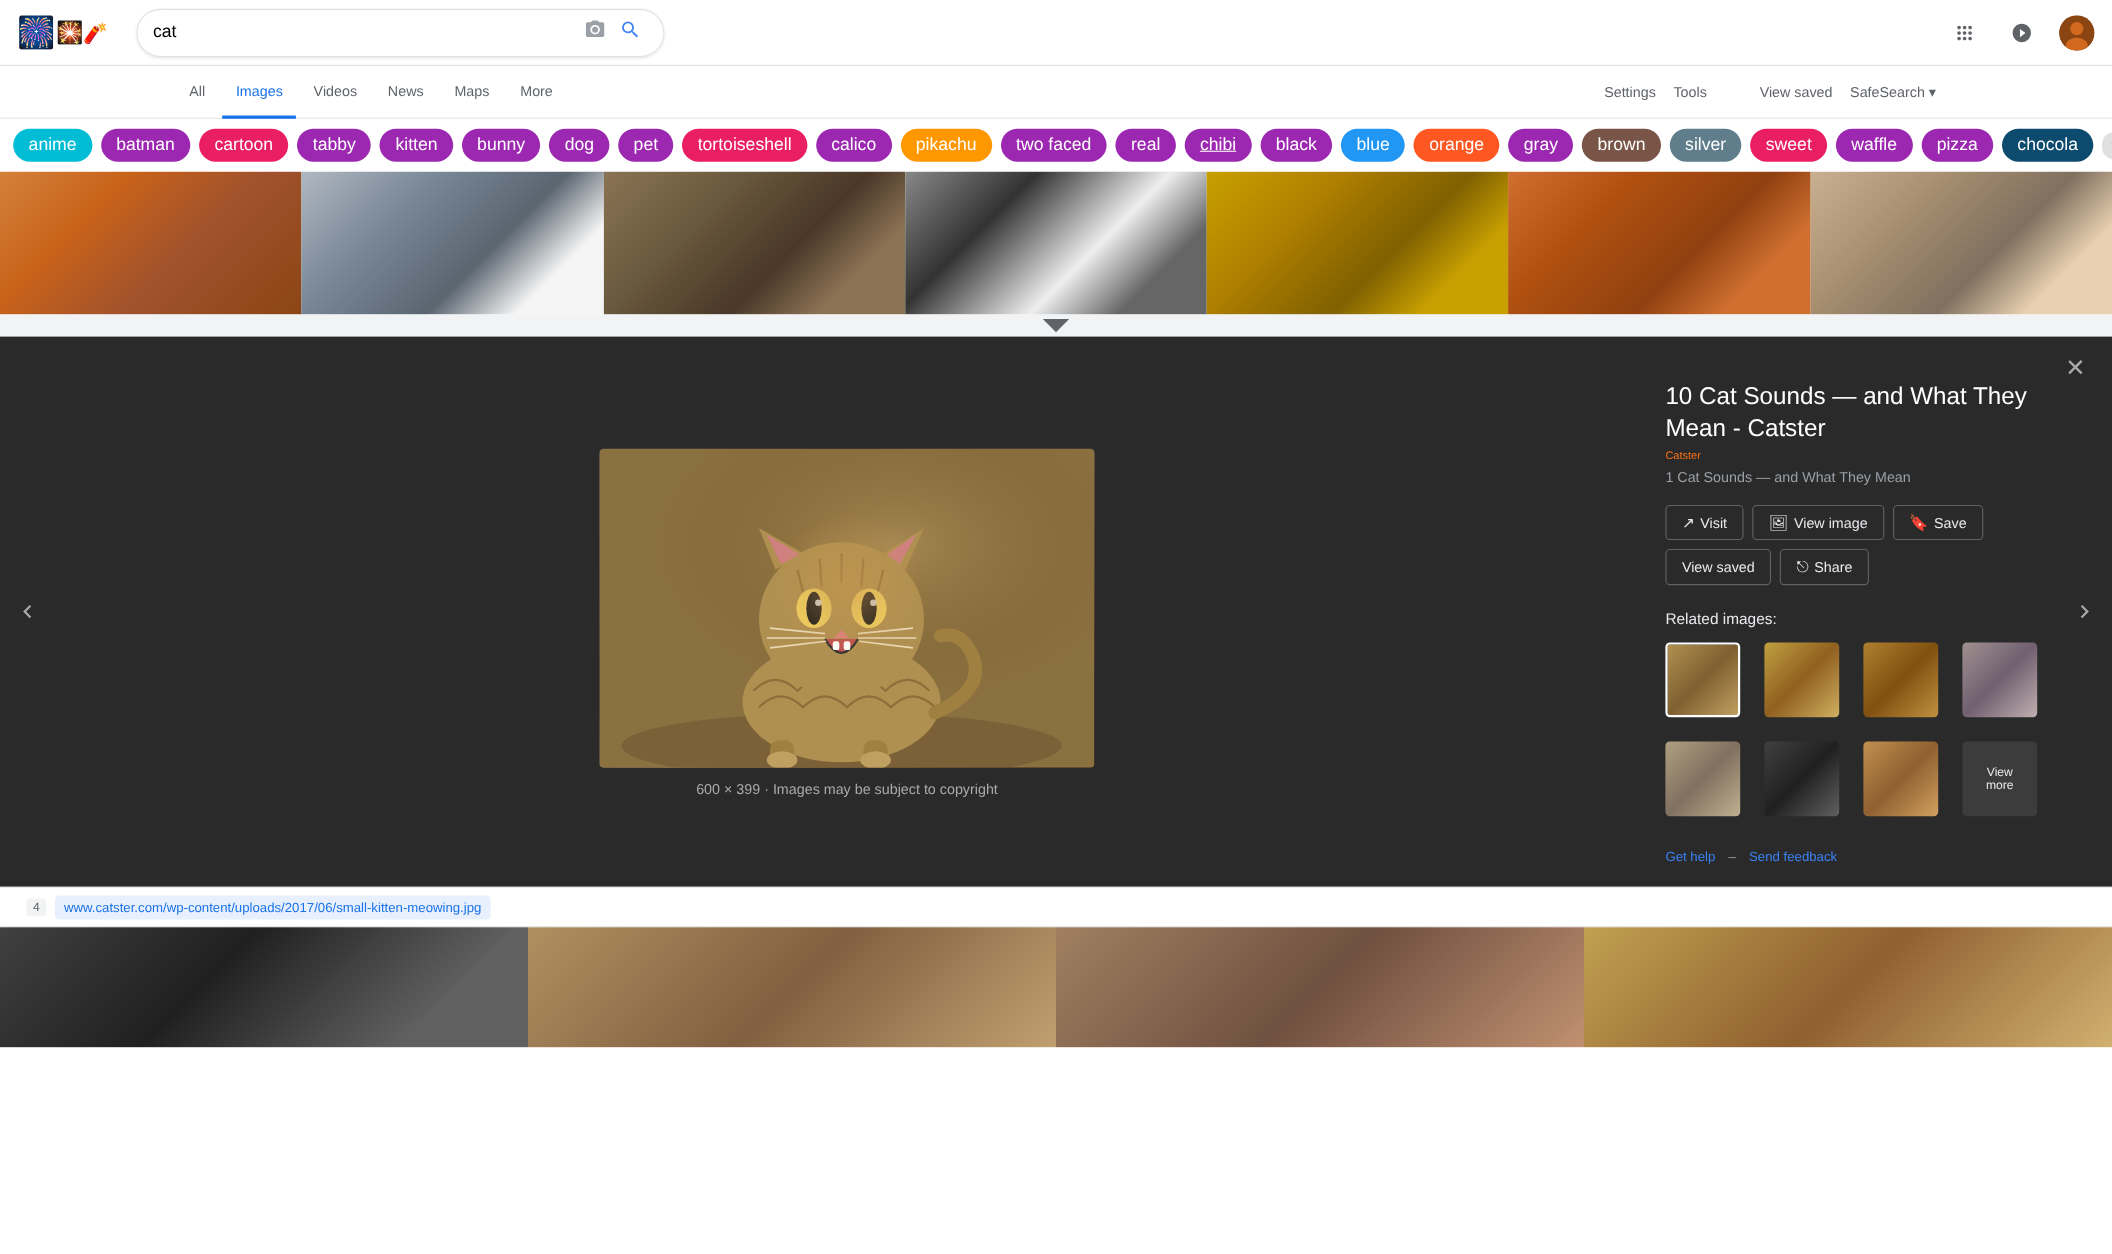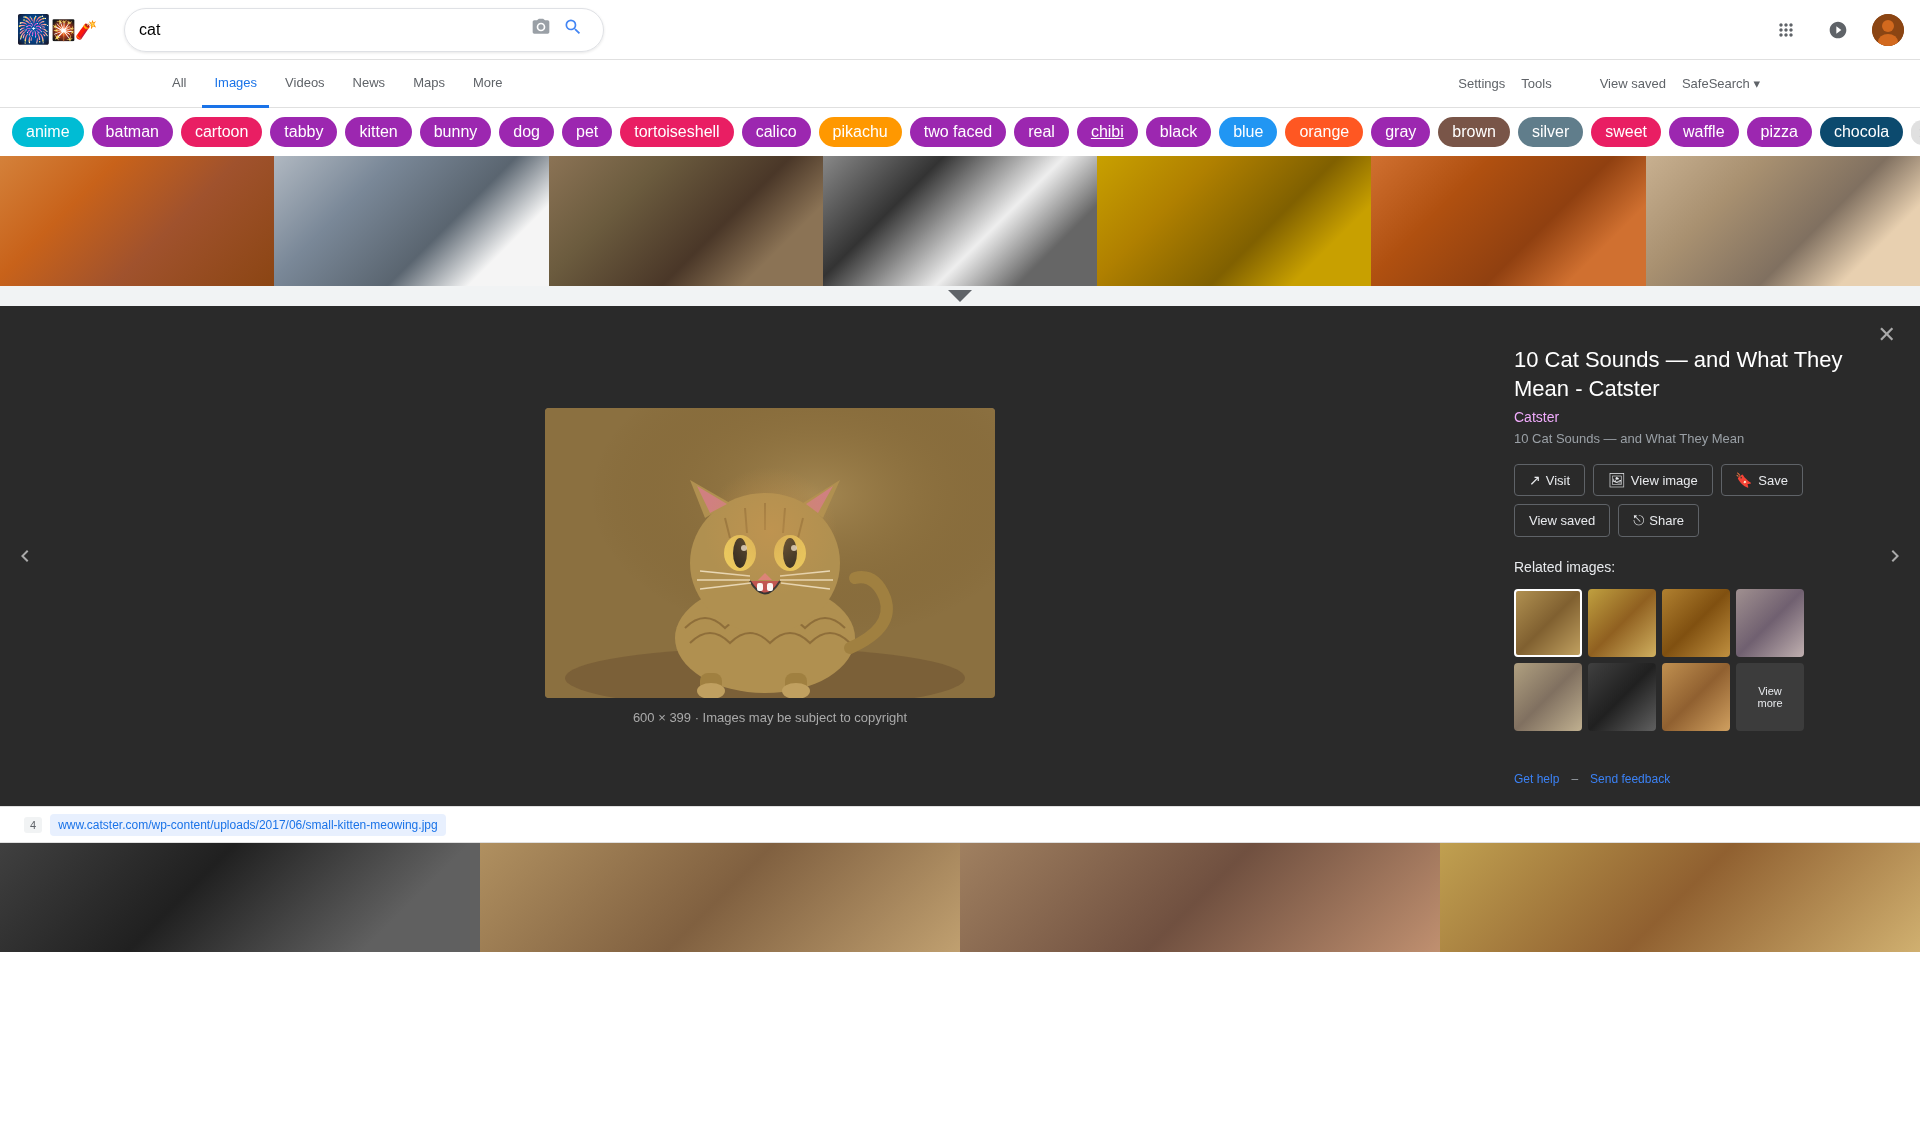--- a/index.html
+++ b/index.html
@@ -251,22 +251,22 @@
       flex-direction: column;
       gap: 6px;
     }
     #detail-title {
       color: #ffffff;
       font-size: 22px;
       font-weight: 400;
       line-height: 1.3;
     }
     #detail-source {
-      color: #f0abfc;
-      font-size: 14px;
+      color: #f97316;
+      font-size: 10px;
     }
     #detail-subtitle {
       color: #9aa0a6;
       font-size: 13px;
       margin-bottom: 8px;
     }
     #detail-actions {
       display: flex;
       gap: 8px;
       flex-wrap: wrap;
@@ -287,21 +287,21 @@
     .action-btn-icon { font-size: 14px; }
     #related-title {
       color: #e8eaed;
       font-size: 14px;
       margin-top: 16px;
       margin-bottom: 8px;
     }
     #related-grid {
       display: grid;
       grid-template-columns: repeat(4, 68px);
-      gap: 6px;
+      gap: 22px;
     }
     .related-thumb {
       width: 68px;
       height: 68px;
       background: #555;
       border-radius: 4px;
       overflow: hidden;
       cursor: pointer;
       display: flex;
       align-items: center;
@@ -574,21 +574,21 @@
 
         <path d="M305 240 Q350 220 340 190 Q330 165 310 170" stroke="#a08040" stroke-width="12" fill="none" stroke-linecap="round"></path>
       </svg>
     </div>
     <div id="detail-image-caption">600 × 399  ·  Images may be subject to copyright</div>
   </div>
 
   <div id="detail-info">
     <div id="detail-title">10 Cat Sounds — and What They Mean - Catster</div>
     <div id="detail-source">Catster</div>
-    <div id="detail-subtitle">10 Cat Sounds — and What They Mean</div>
+    <div id="detail-subtitle">1 Cat Sounds — and What They Mean</div>
 
     <div id="detail-actions">
       <button class="action-btn">
         <span class="action-btn-icon">↗</span>
         <span>Visit</span>
       </button>
       <button class="action-btn">
         <span class="action-btn-icon">🖼</span>
         <span>View image</span>
       </button>

